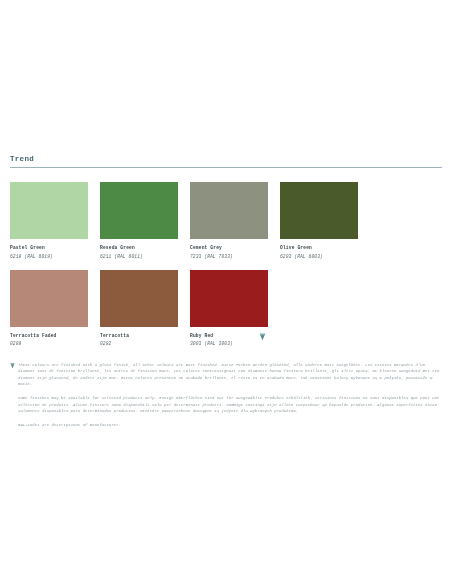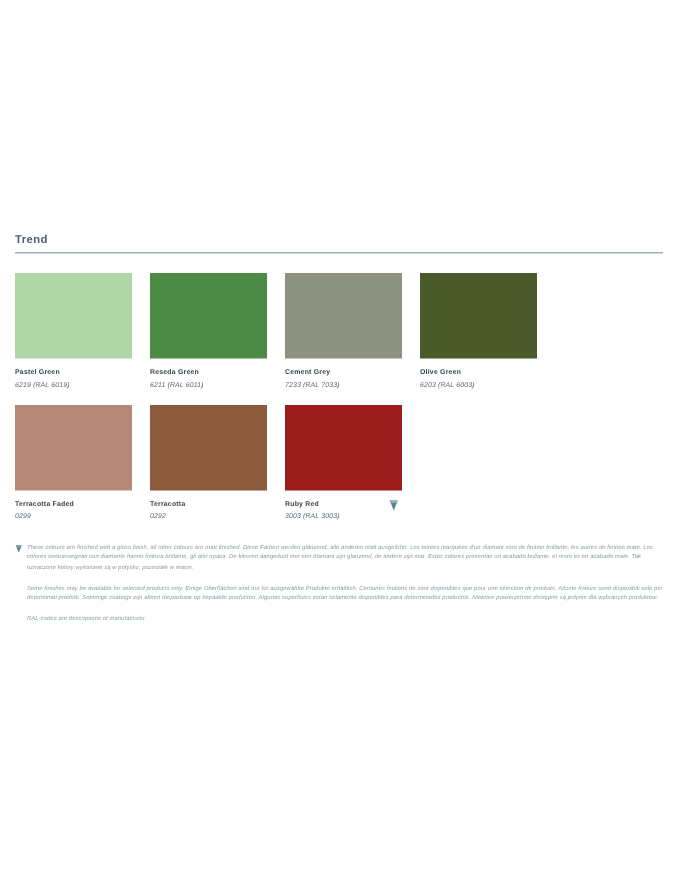--- a/index.html
+++ b/index.html
@@ -14,20 +14,21 @@
     color: #3f4a4f;
     overflow: hidden;
   }
 
   .page {
     position: relative;
     width: 452px;
     height: 580px;
     box-sizing: border-box;
     padding: 0 10px;
+    font-family: Liberation Mono, monospace;
   }
 
   
   .section-header {
     position: absolute;
     left: 10px;
     top: 155px;
     width: 432px;
   }
   .section-title {

